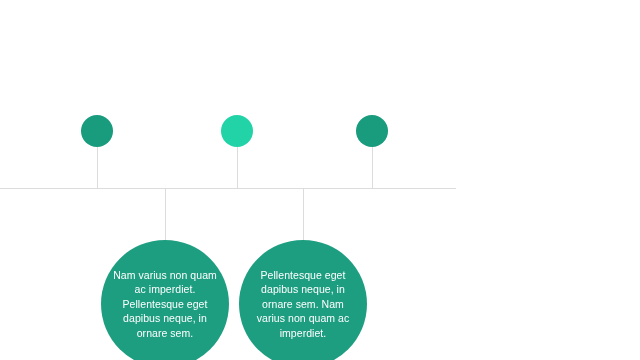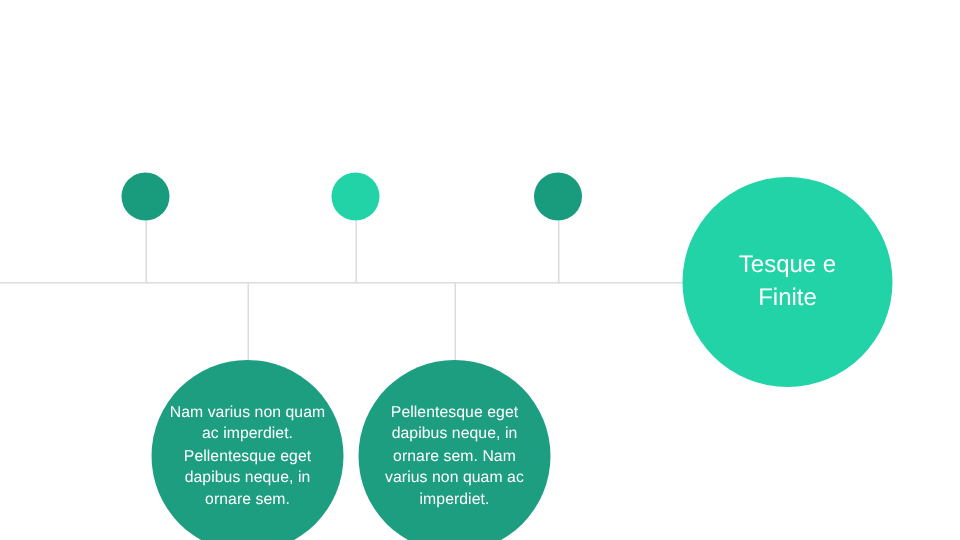--- a/index.html
+++ b/index.html
@@ -114,17 +114,14 @@
     <span class="node-label"></span>
   </div>
 
   <div class="node node-text bubble-1">
     <span class="node-label">Nam varius non quam ac imperdiet. Pellentesque eget dapibus neque, in ornare sem.</span>
   </div>
   <div class="node node-text bubble-2">
     <span class="node-label">Pellentesque eget dapibus neque, in ornare sem. Nam varius non quam ac imperdiet.</span>
   </div>
 
-  <div class="node node-big">
-    <span class="node-label">Tesque e Finite</span>
-  </div>
 
 </div>
 
 </body></html>

